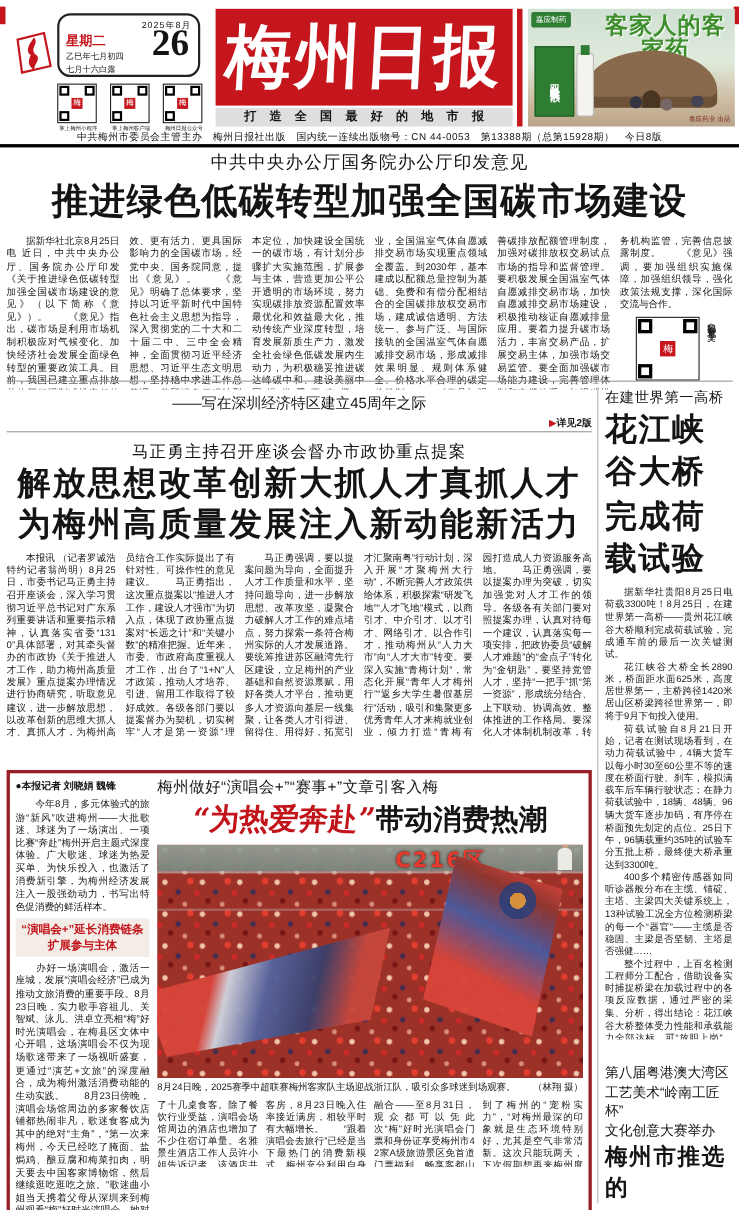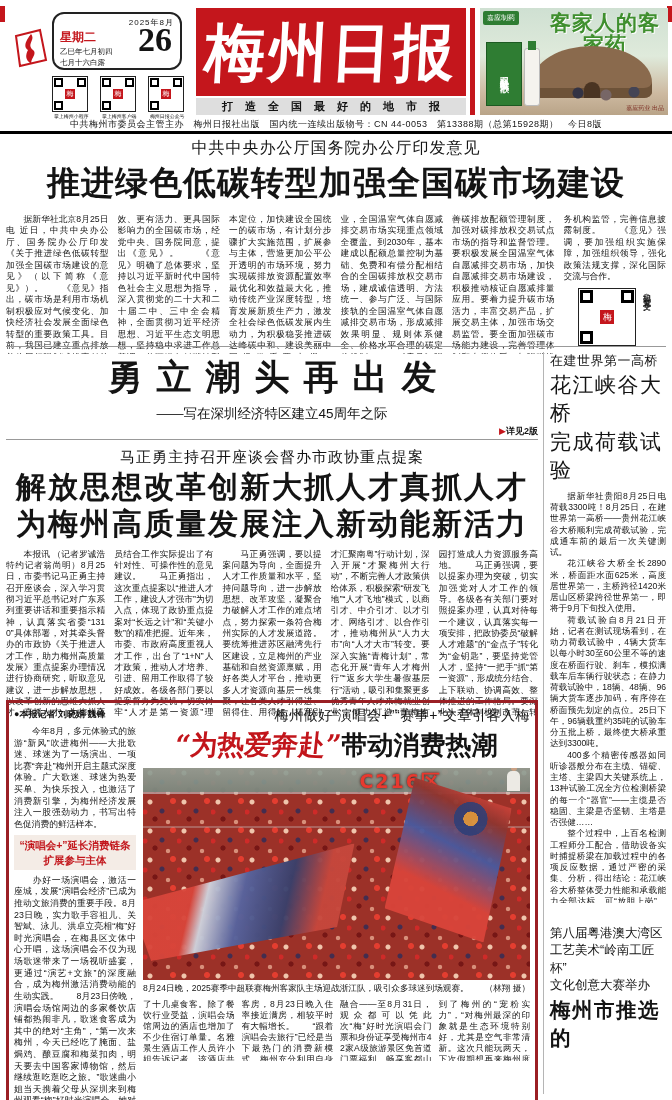--- a/index.html
+++ b/index.html
@@ -102,21 +102,21 @@
   
   .feature{position:absolute;left:6px;top:700px;width:532px;height:416px;border:3px solid #9a1f24;
            box-sizing:border-box;}
   .f-left{position:absolute;left:5px;top:5px;width:122px;bottom:5px;overflow:hidden;}
   .f-byline{font-size:9px;font-weight:bold;}
   .f-intro{font-size:8.8px;line-height:1.32;text-align:justify;word-break:break-all;margin-top:5px;}
   .f-subhead{margin:5px 0;padding:3px 0;background:#f4ece6;color:#c2151b;font-weight:bold;
              text-align:center;font-size:10.5px;line-height:1.35;}
   .f-text{font-size:8.8px;line-height:1.32;text-align:justify;word-break:break-all;}
   .f-right{position:absolute;left:134px;right:5px;top:4px;bottom:5px;}
-  .f-kicker{text-align:right;font-size:14px;letter-spacing:.5px;}
+  .f-kicker{text-align:left;font-size:14px;letter-spacing:.5px;}
   .f-headline{text-align:center;margin-top:2px;white-space:nowrap;}
   .f-headline .red{color:#c2151b;font-size:27px;font-weight:bold;
                    font-family:"DejaVu Serif","Liberation Serif",serif;transform:skewX(-6deg);display:inline-block;}
   .f-headline .black{font-size:26px;font-weight:bold;font-family:"Liberation Serif","DejaVu Serif",serif;}
 
   .f-photo{position:relative;height:212px;margin-top:5px;overflow:hidden;background-color:#9c3128;
     background-image:
       radial-gradient(circle at 7px 5px, rgba(255,224,196,.85) 0 2px, transparent 3px),
       radial-gradient(circle at 19px 14px, rgba(38,44,92,.75) 0 2px, transparent 3px),
       radial-gradient(circle at 30px 4px, rgba(232,62,48,.95) 0 2.5px, transparent 3.5px),
@@ -141,21 +141,21 @@
          background:linear-gradient(22deg,#d8453a 34%,#4a5a9e 58%,#8f3630 78%,#d8453a 92%);
          clip-path:polygon(16% 0,100% 14%,86% 100%,0 84%);transform:rotate(5deg);}
   .flag2::after{content:"";position:absolute;left:52%;top:12%;width:34px;height:34px;border-radius:50%;
          background:radial-gradient(circle,#e8a33c 0 30%,#27407c 31% 70%,transparent 71%);opacity:.85;}
   .f-caption{display:flex;justify-content:space-between;gap:8px;font-size:8.6px;margin-top:3px;}
   .f-cols{margin-top:4px;height:62px;font-size:8.6px;line-height:1.28;gap:7px;}
 
   
   .sidebar{position:absolute;left:550px;top:352px;width:116px;}
   .b-kicker{font-size:13px;letter-spacing:.5px;}
-  .b-h{font-size:21px;font-weight:normal;letter-spacing:1.5px;line-height:1.32;
+  .b-h{font-size:29px;font-weight:bold;letter-spacing:1.5px;line-height:1.32;
        font-family:"Liberation Serif","DejaVu Serif",serif;margin-top:2px;}
   .b-body{margin-top:6px;font-size:8.6px;line-height:1.31;text-align:justify;word-break:break-all;
           height:412px;overflow:hidden;}
   .b-body p,.aw-body p{margin:0;text-indent:2em;}
   .awards{margin-top:22px;}
   .aw-kicker{font-size:12.5px;line-height:1.4;}
   .aw-h{font-size:20.5px;font-weight:bold;letter-spacing:1.5px;line-height:1.35;
         font-family:"Liberation Serif","DejaVu Serif",serif;margin-top:2px;}
 </style>
 </head>
@@ -256,21 +256,20 @@
         </div>
       </div>
     </div>
   </div>
 
   <div class="hr1"></div>
   <div class="sb-divider"></div>
 
   <div class="left-main">
     <div>
-      <div class="sz-title">勇立潮头再出发</div>
       <div class="sz-sub">——写在深圳经济特区建立45周年之际</div>
       <div class="sz-jumpline">
         <span class="jump"><span class="arr">▶</span><span>详见2版</span></span>
       </div>
     </div>
 
     <div>
       <div class="t-kicker">马正勇主持召开座谈会督办市政协重点提案</div>
       <div class="t-h">解放思想改革创新大抓人才真抓人才</div>
       <div class="t-h">为梅州高质量发展注入新动能新活力</div>

